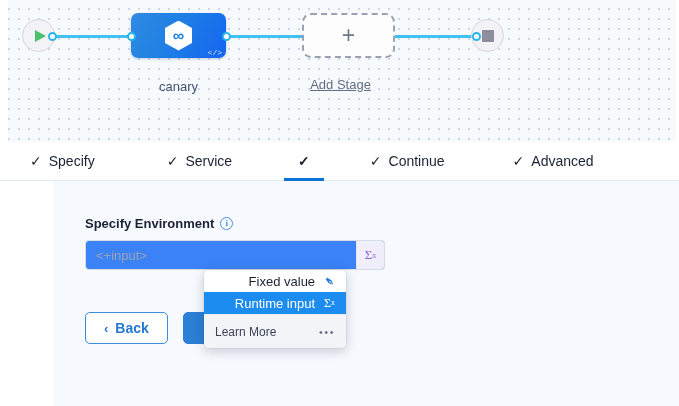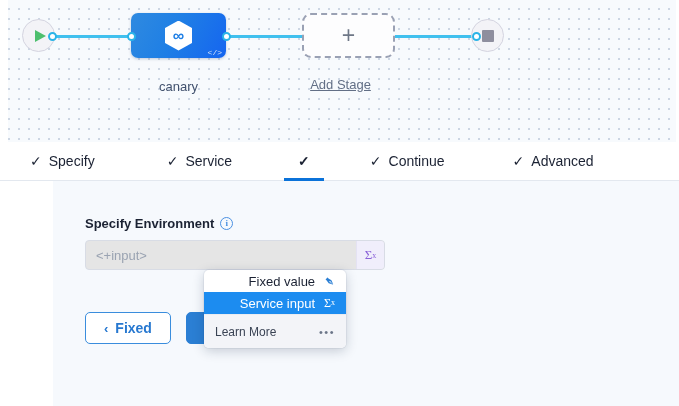--- a/index.html
+++ b/index.html
@@ -139,21 +139,21 @@
   }
   .info-icon {
     width: 13px; height: 13px; border-radius: 50%;
     border: 1.3px solid #4a90e2; color: #4a90e2;
     font-size: 9px; font-weight: bold; line-height: 10px;
     text-align: center; font-family: "Liberation Serif", serif;
   }
   .input-wrap {
     position: absolute; left: 40px; top: 59px;
     width: 300px; height: 30px;
-    display: flex; background: #e5e5e5;
+    display: flex; background: #3b82f6;
     border: 1px solid #d8dce5; border-radius: 4px;
     overflow: hidden;
   }
   .input-box {
     flex: 1; border: none; outline: none; background: transparent;
     padding: 0 10px; font-size: 13px; color: #1b2233;
     font-family: "Liberation Sans", sans-serif;
   }
   .input-box::placeholder { color: #9aa3b2; }
   .sigma-btn {
@@ -284,33 +284,33 @@
       <input class="input-box" type="text" placeholder="&lt;+input&gt;" style="">
       <div class="sigma-btn">
         <span>Σ</span>
           <span class="sup">x</span>
       </div>
     </div>
 
     <div class="btn-row">
       <button class="btn-back">
         <span class="chev-left">‹</span>
-        <span>Fixed</span>
+        <span>Back</span>
       </button>
       <button class="btn-continue">Continue</button>
     </div>
   </div>
 
   <div class="dropdown">
     <div class="dd-item">
       <span>Fixed value</span>
       <span class="dd-icon pin-icon">✒</span>
     </div>
     <div class="dd-item selected">
-      <span>Service input</span>
+      <span>Runtime input</span>
       <span class="dd-icon sigma-icon">
           <span>Σ</span>
           <span class="sup" style="font-size:8px;vertical-align:super">x</span>
         </span>
     </div>
     <div class="dd-footer">
       <span>Learn More</span>
       <span class="dots">•••</span>
     </div>
   </div>

